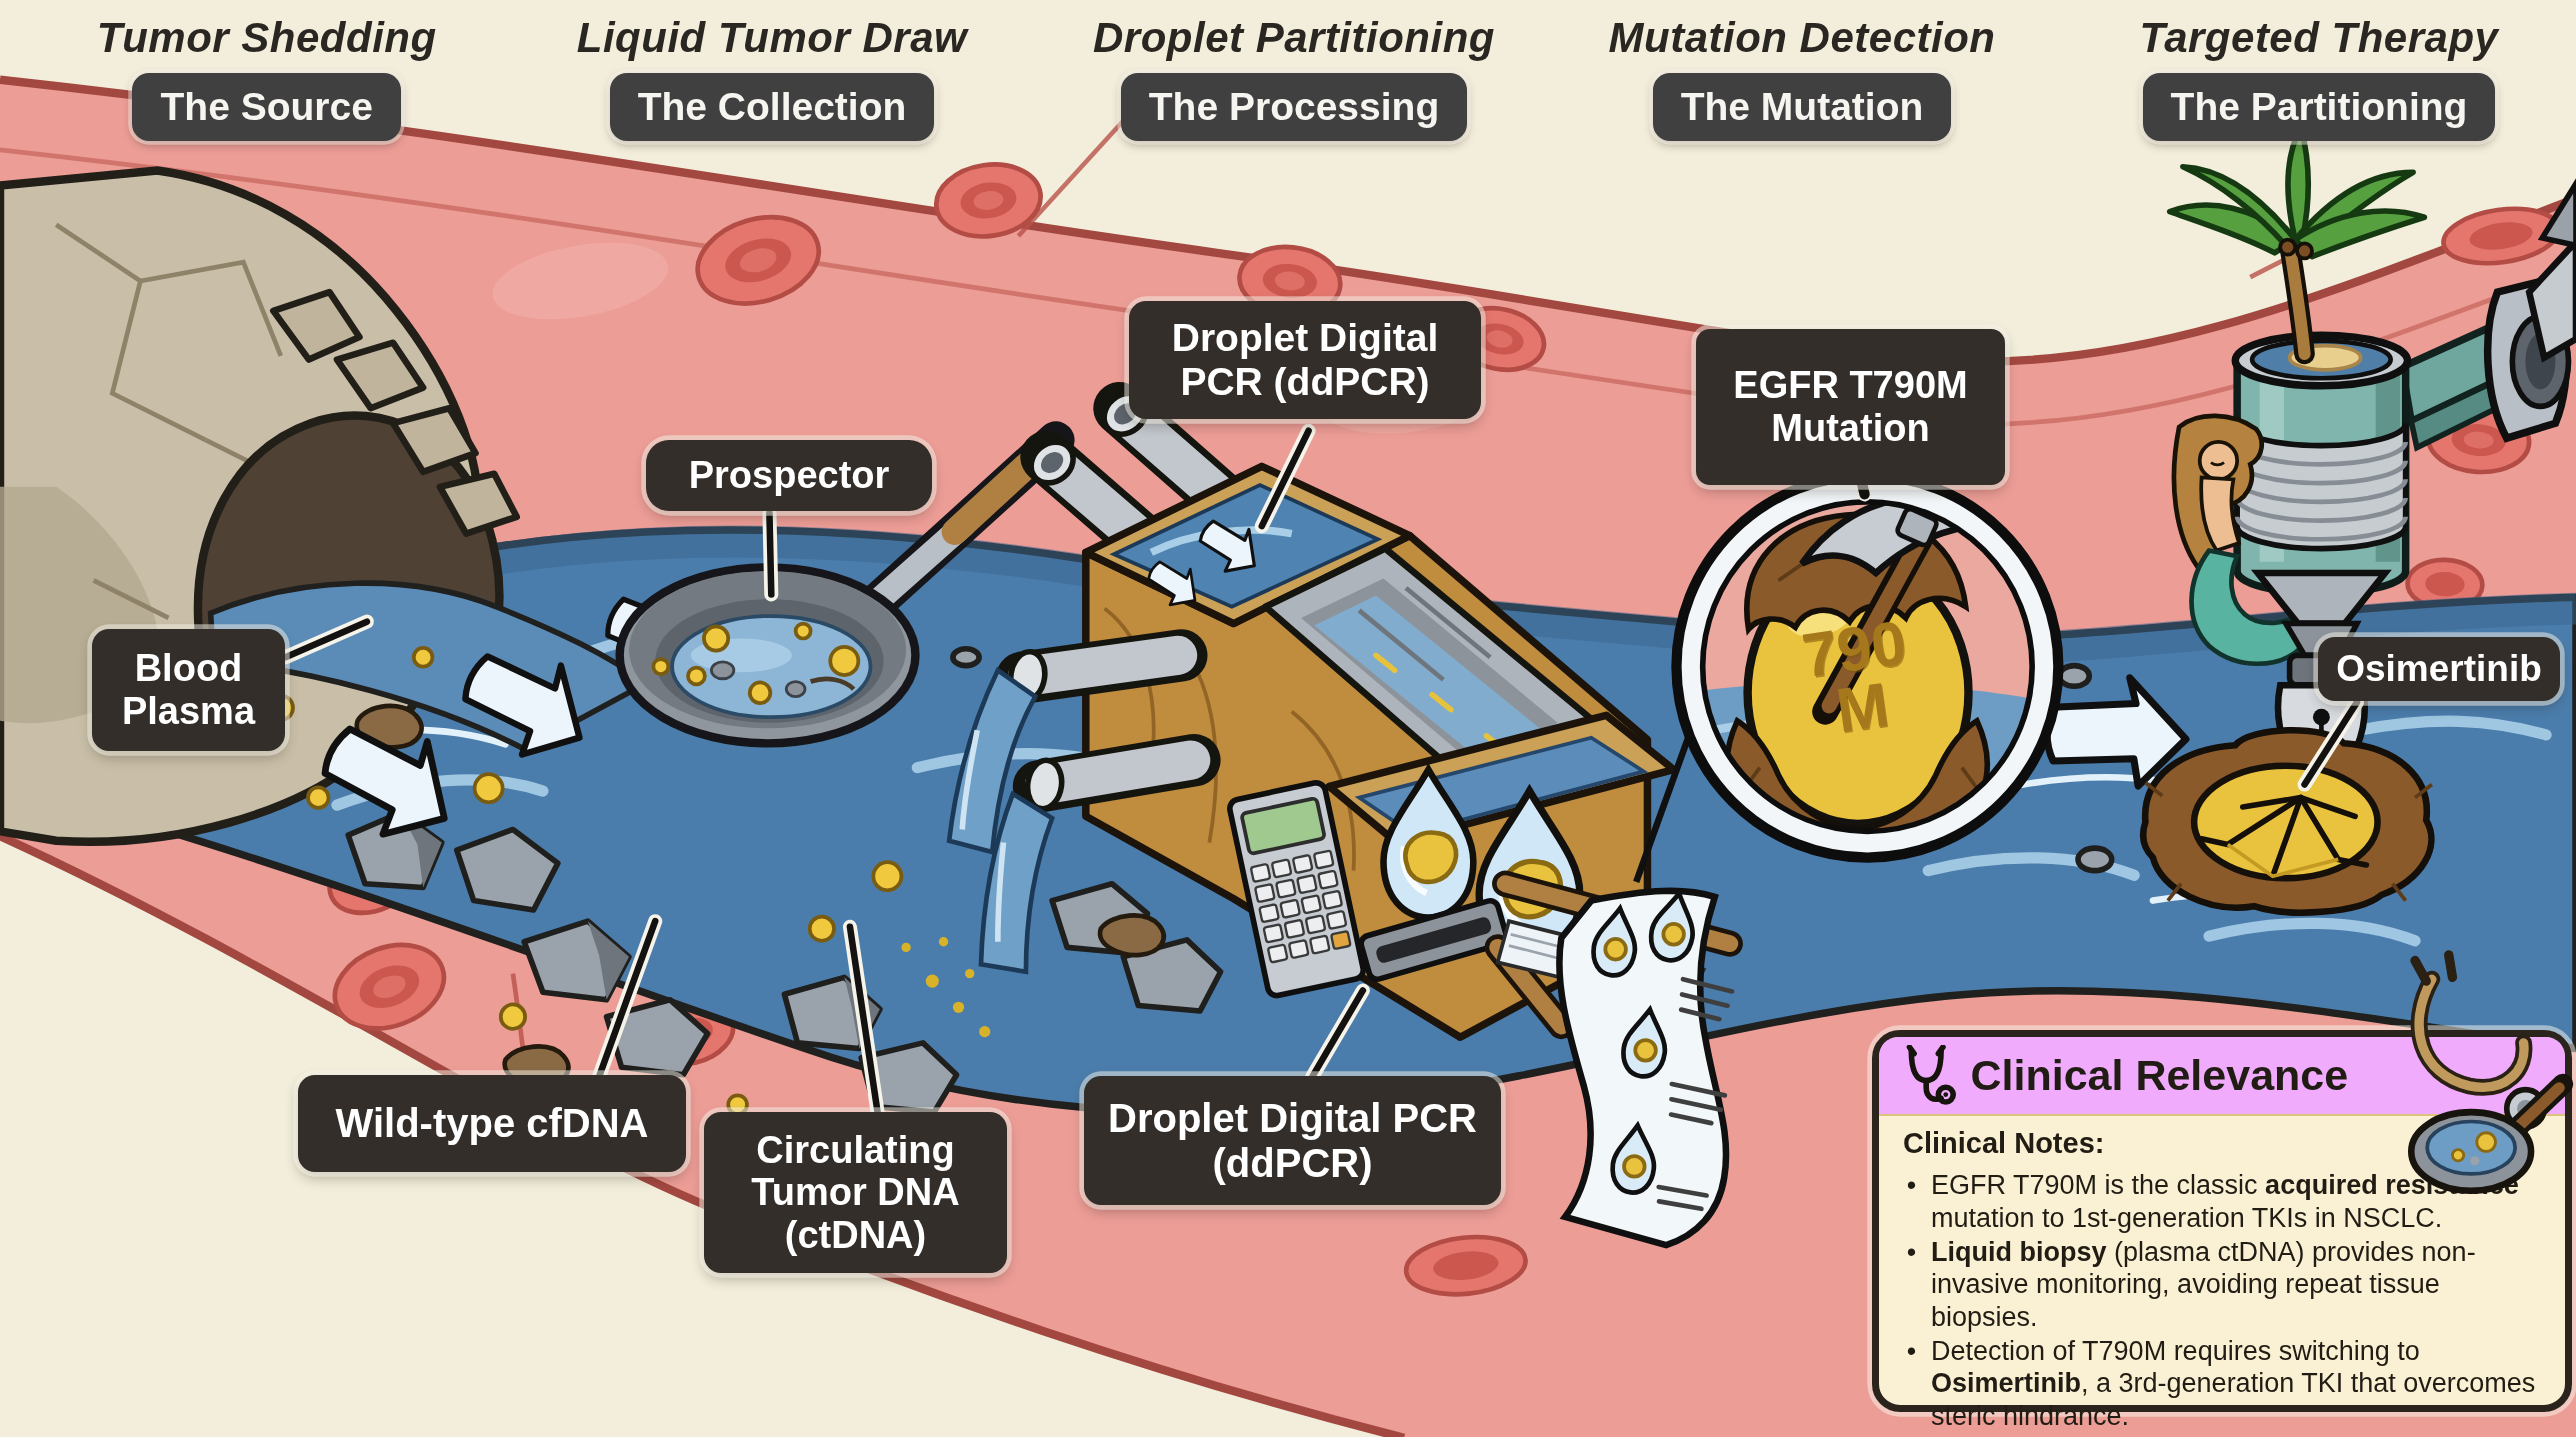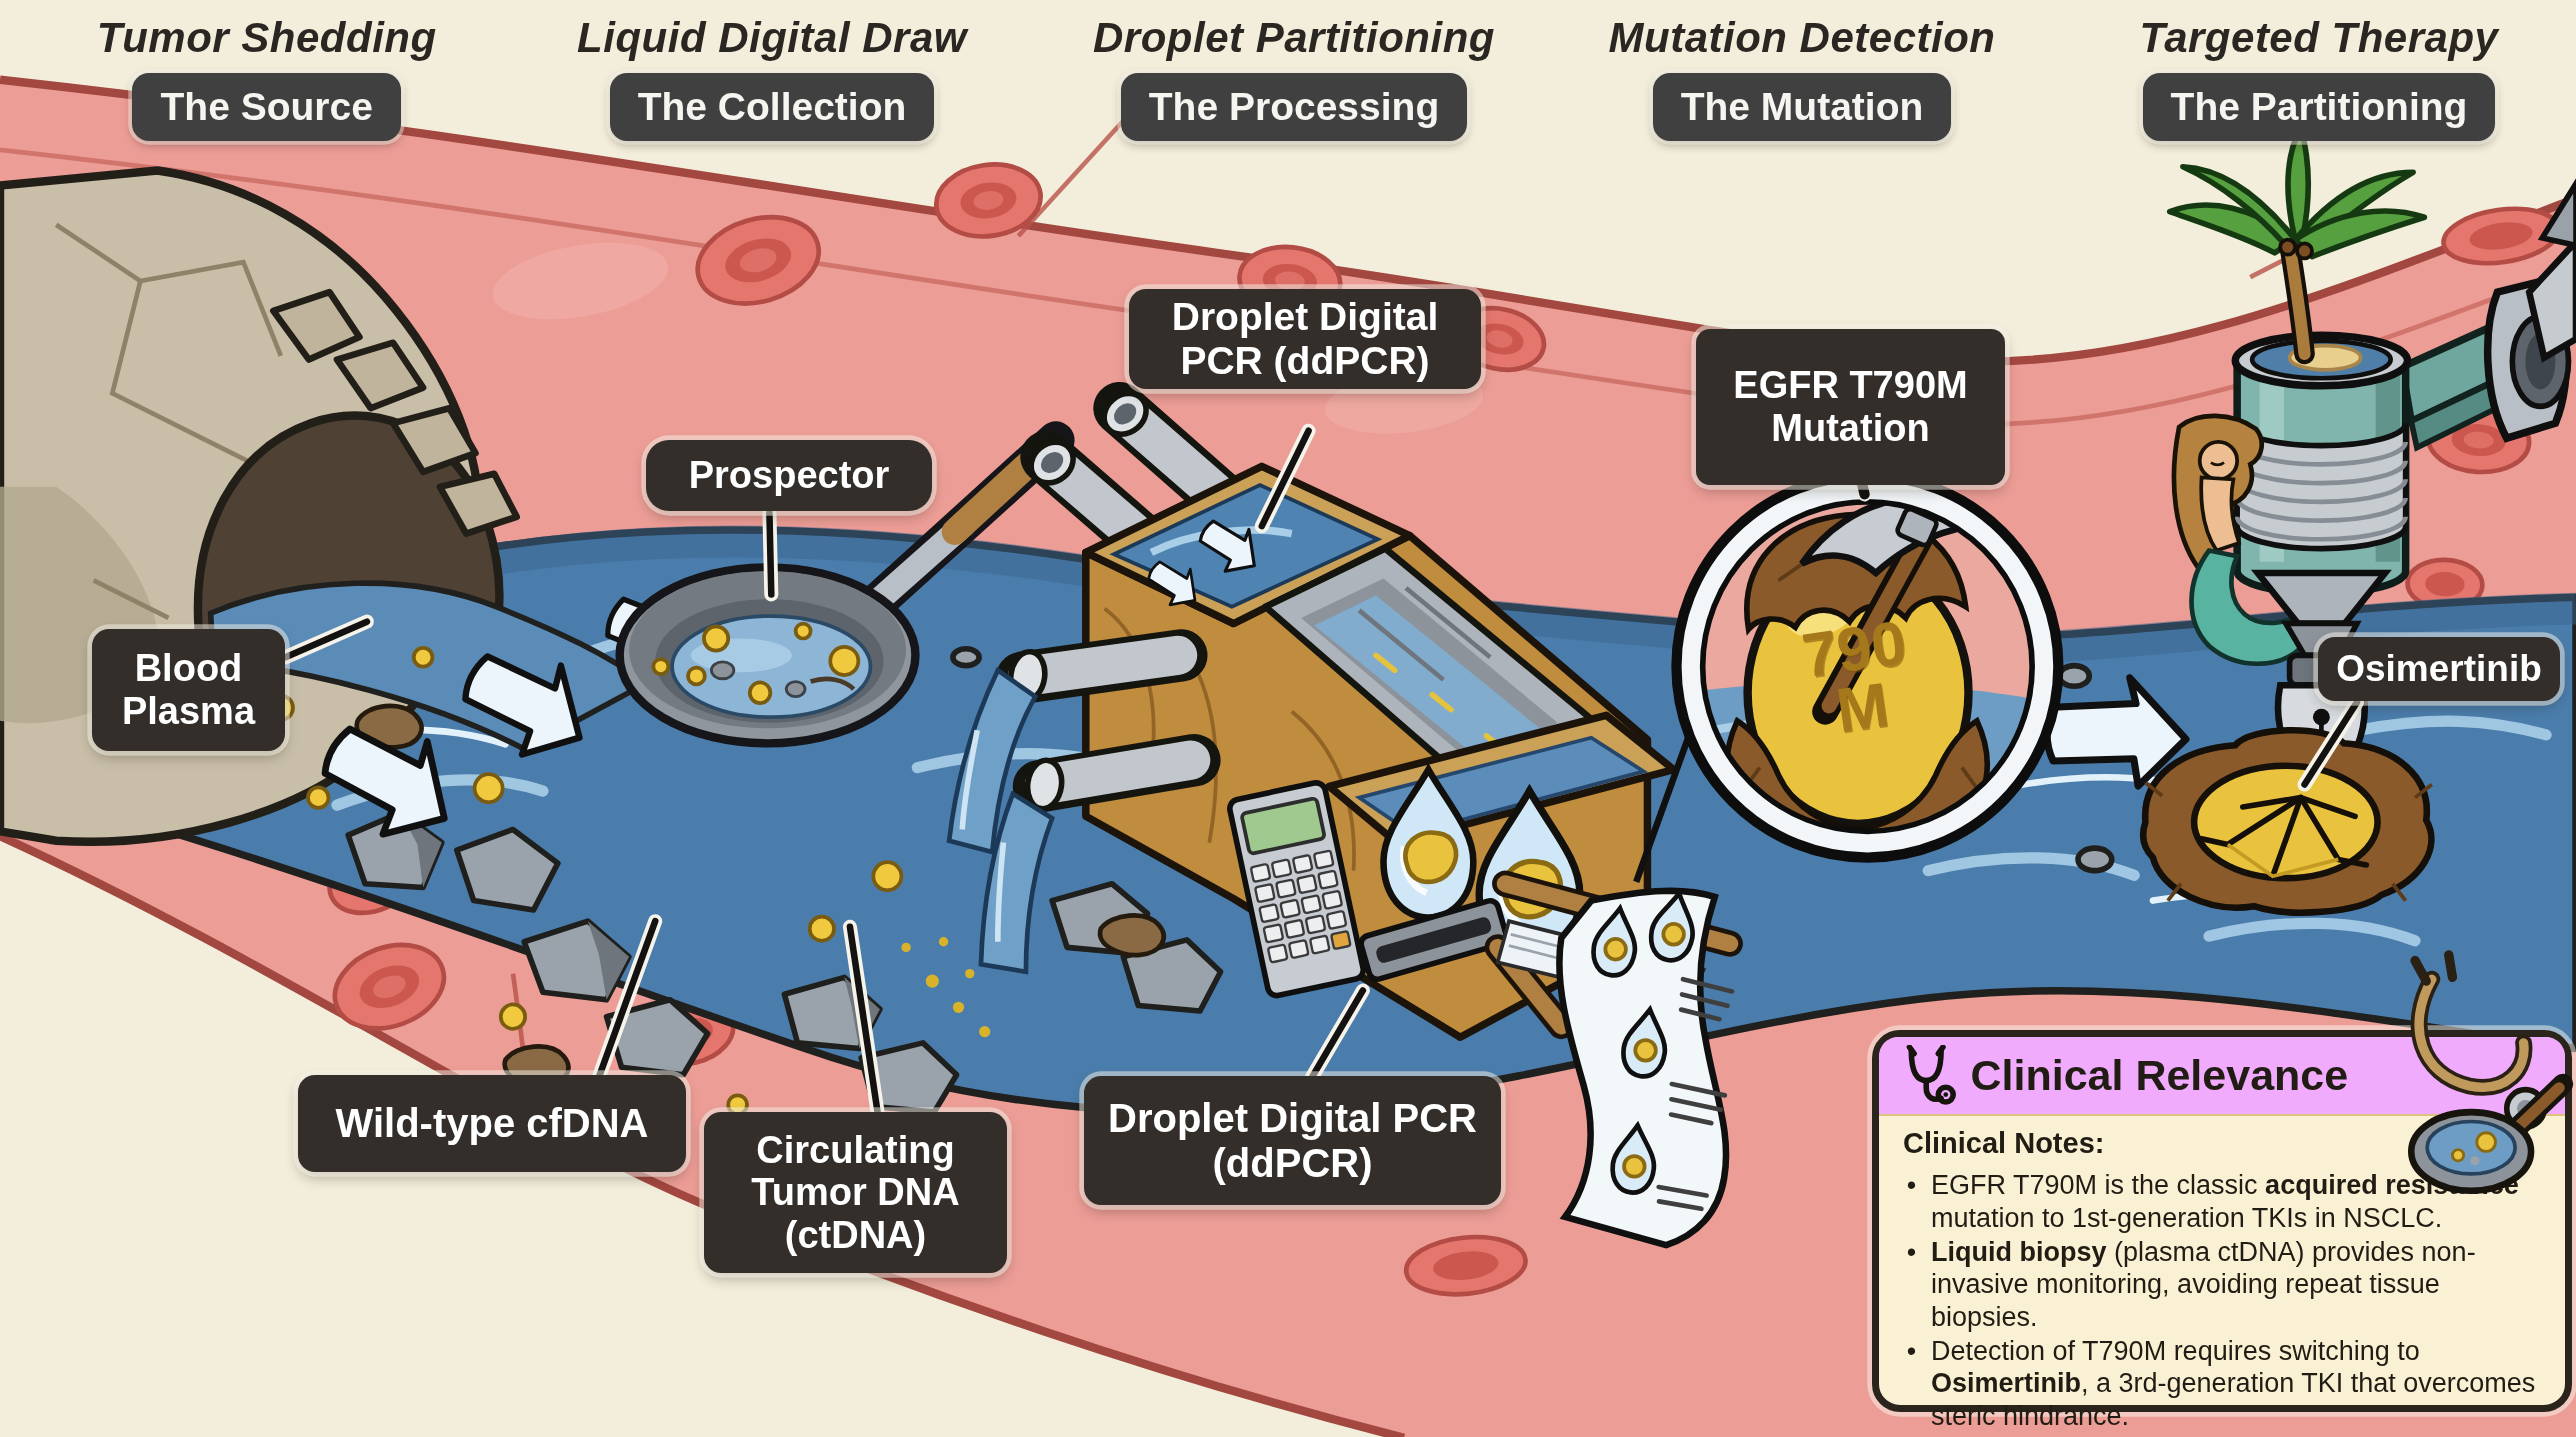--- a/index.html
+++ b/index.html
@@ -24,21 +24,21 @@
 
   
   .callout{
     position:absolute;z-index:4;background:#332e29;color:#fff;border-radius:17px;
     display:flex;align-items:center;justify-content:center;text-align:center;
     font-weight:700;white-space:pre-line;line-height:1.12;
     box-shadow:0 0 0 4.7px rgba(248,245,236,.5),0 5.6px 13px rgba(30,20,10,.3);
   }
   .cb-blood{left:92px;top:629px;width:193px;height:122px;font-size:38px;}
   .cb-prospector{left:646px;top:440px;width:286px;height:71px;font-size:38px;border-radius:23px;}
-  .cb-ddpcr-top{left:1129px;top:289px;width:352px;height:100px;font-size:39px;}
+  .cb-ddpcr-top{left:1129px;top:301px;width:352px;height:118px;font-size:39px;}
   .cb-egfr{left:1696px;top:329px;width:309px;height:156px;font-size:38px;border-radius:14px;}
   .cb-osimertinib{left:2318px;top:637px;width:242px;height:64px;font-size:37px;}
   .cb-wildtype{left:298px;top:1075px;width:388px;height:97px;font-size:40px;}
   .cb-ctdna{left:704px;top:1112px;width:303px;height:161px;font-size:38px;}
   .cb-ddpcr-bottom{left:1084px;top:1076px;width:417px;height:129px;font-size:40px;}
 
   .nugget-code{
     position:absolute;left:1765px;top:620px;width:187px;z-index:4;
     transform:rotate(-8deg);color:#a5791b;font-weight:800;font-size:62px;
     line-height:.95;text-align:center;white-space:pre-line;
@@ -536,21 +536,21 @@
         <path d="M1402,1150 L1456,1058"></path>
     </g>
   </g>
 </svg>
 
 <div class="stage stage1">
   <div class="stage-title">Tumor Shedding</div>
   <div class="stage-badge">The Source</div>
 </div>
 <div class="stage stage2">
-  <div class="stage-title">Liquid Digital Draw</div>
+  <div class="stage-title">Liquid Tumor Draw</div>
   <div class="stage-badge">The Collection</div>
 </div>
 <div class="stage stage3">
   <div class="stage-title">Droplet Partitioning</div>
   <div class="stage-badge">The Processing</div>
 </div>
 <div class="stage stage4">
   <div class="stage-title">Mutation Detection</div>
   <div class="stage-badge">The Mutation</div>
 </div>

